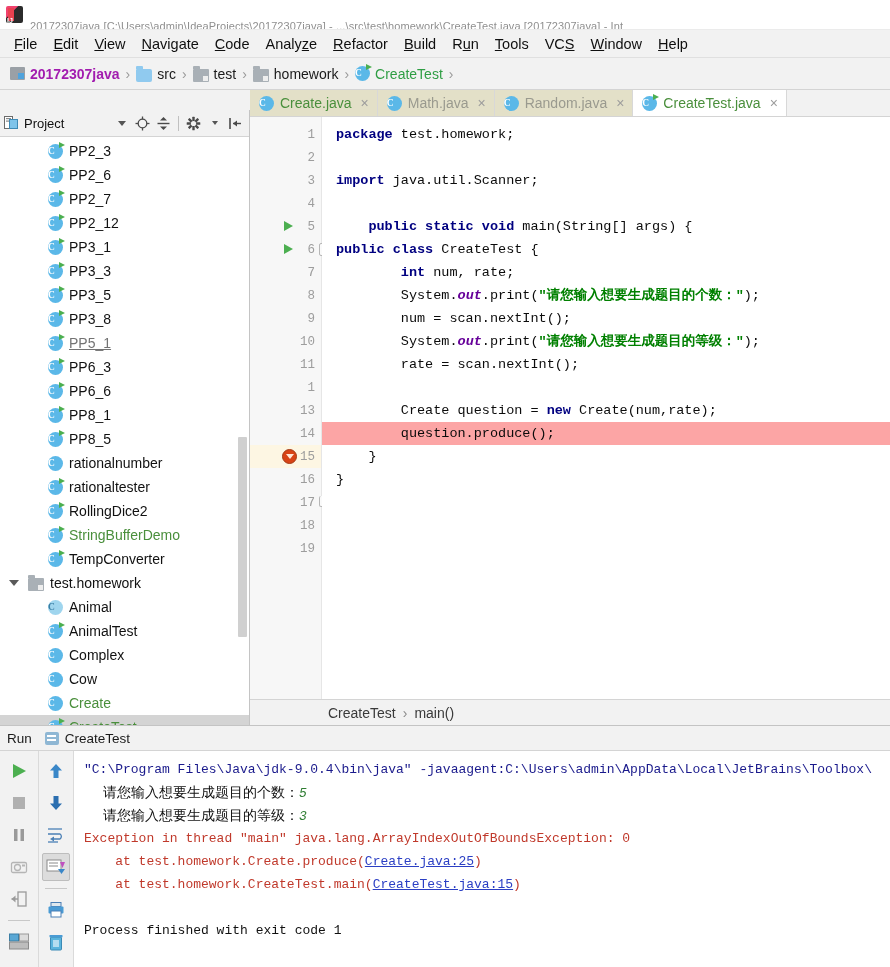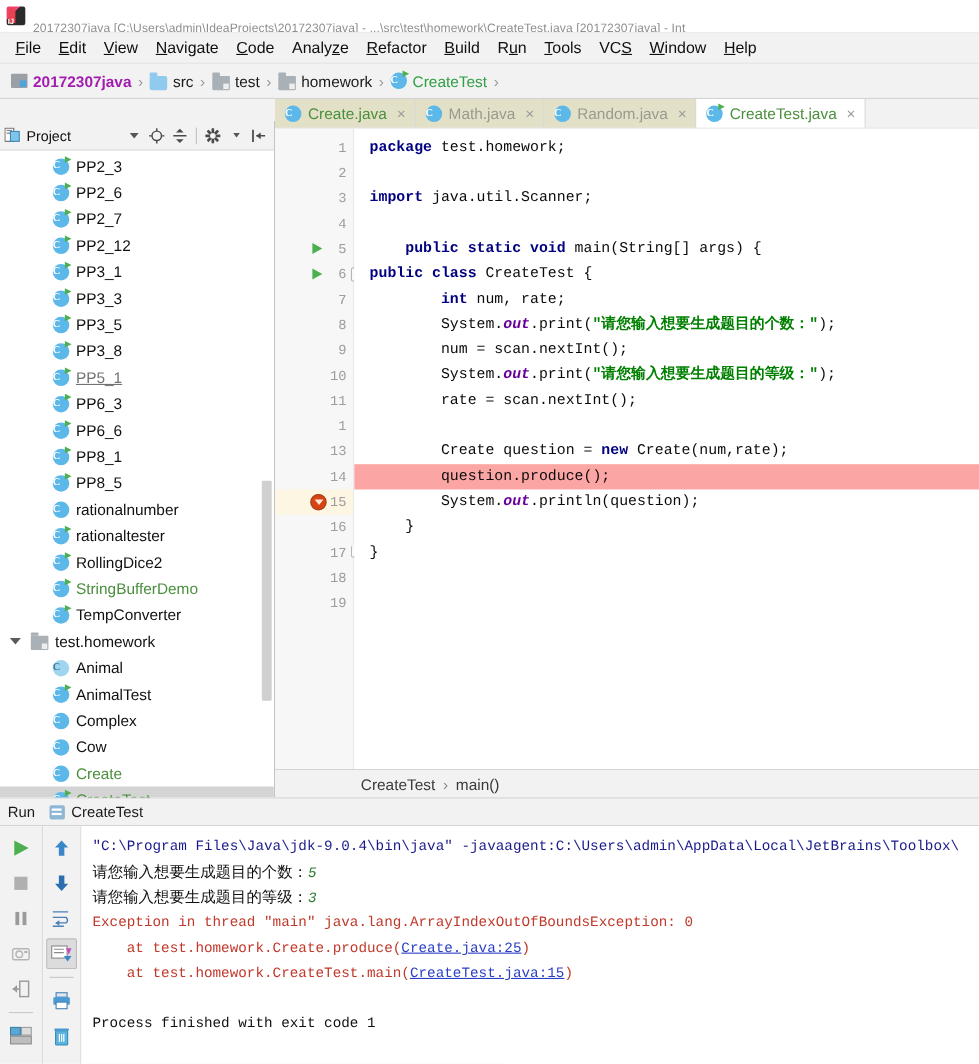--- a/index.html
+++ b/index.html
@@ -252,21 +252,21 @@
   .side-btn.pressed { background: #dcdcdc; border: 1px solid #bdbdbd; }
   .side-sep { width: 22px; height: 1px; background: #c8c8c8; margin: 3px 0; }
 
   .console {
     flex: 1 1 auto; background: #ffffff; padding: 7px 0 0 10px;
     font-family: "Liberation Mono", monospace; font-size: 13px;
     overflow: hidden; white-space: nowrap; min-width: 0;
   }
   .cline { height: 23px; line-height: 23px; white-space: pre; }
   .c-cmd { color: #1a1a8c; }
-  .c-prompt { color: #101010; font-family: "Liberation Sans", sans-serif; font-size: 14px; }
+  .c-prompt { color: #101010; font-family: "Liberation Sans", sans-serif; font-size: 14px; margin-left: 19px; }
   .c-val { color: #2f7d32; font-style: italic; }
   .c-err { color: #c0392b; }
   .c-link { color: #2b3fc4; text-decoration: underline; }
   .c-plain { color: #101010; }
   svg { display: block; }
 </style>
 </head>
 <body>
 
 <div id="app">
@@ -563,21 +563,20 @@
             <div class="code-line">    <span class="kw">public static void</span> main(String[] args) {</div>
             <div class="code-line"><span class="kw">public class</span> CreateTest {</div>
             <div class="code-line">        <span class="kw">int</span> num, rate;</div>
             <div class="code-line">        System.<span class="fieldi">out</span>.print(<span class="str">"请您输入想要生成题目的个数："</span>);</div>
             <div class="code-line">        num = scan.nextInt();</div>
             <div class="code-line">        System.<span class="fieldi">out</span>.print(<span class="str">"请您输入想要生成题目的等级："</span>);</div>
             <div class="code-line">        rate = scan.nextInt();</div>
             <div class="code-line">&nbsp;</div>
             <div class="code-line">        Create question = <span class="kw">new</span> Create(num,rate);</div>
             <div class="code-line highlight">        question.produce();</div>
-            <div class="code-line">        System.<span class="fieldi">out</span>.println(question);</div>
             <div class="code-line">    }</div>
             <div class="code-line">}</div>
             <div class="code-line">&nbsp;</div>
           </div>
       </div>
 
       <div class="breadcrumb-bottom">
         <span>CreateTest</span>
         <span class="sep">›</span>
         <span>main()</span>

